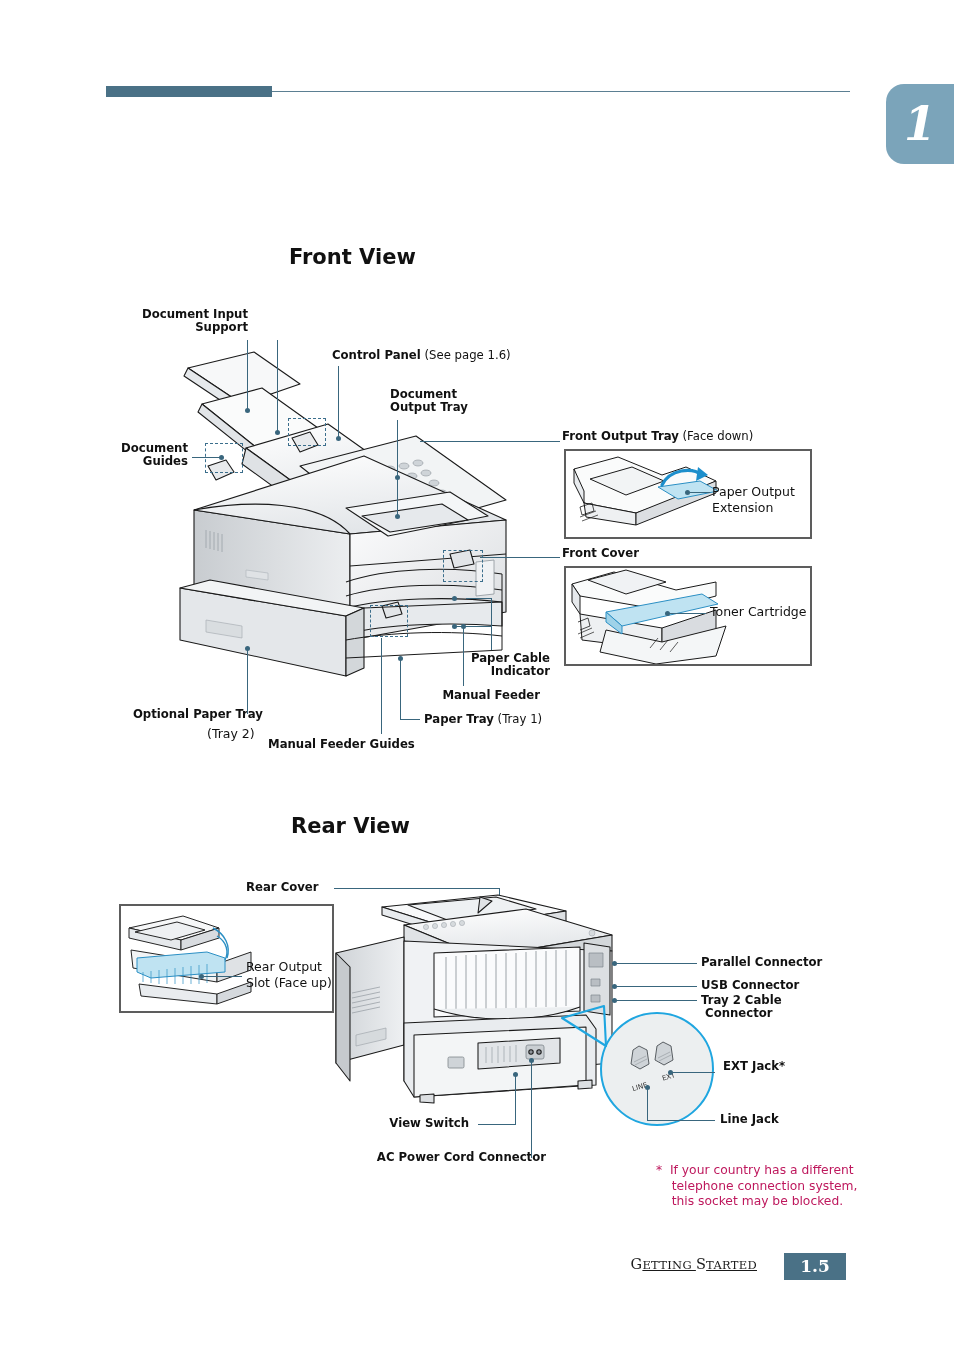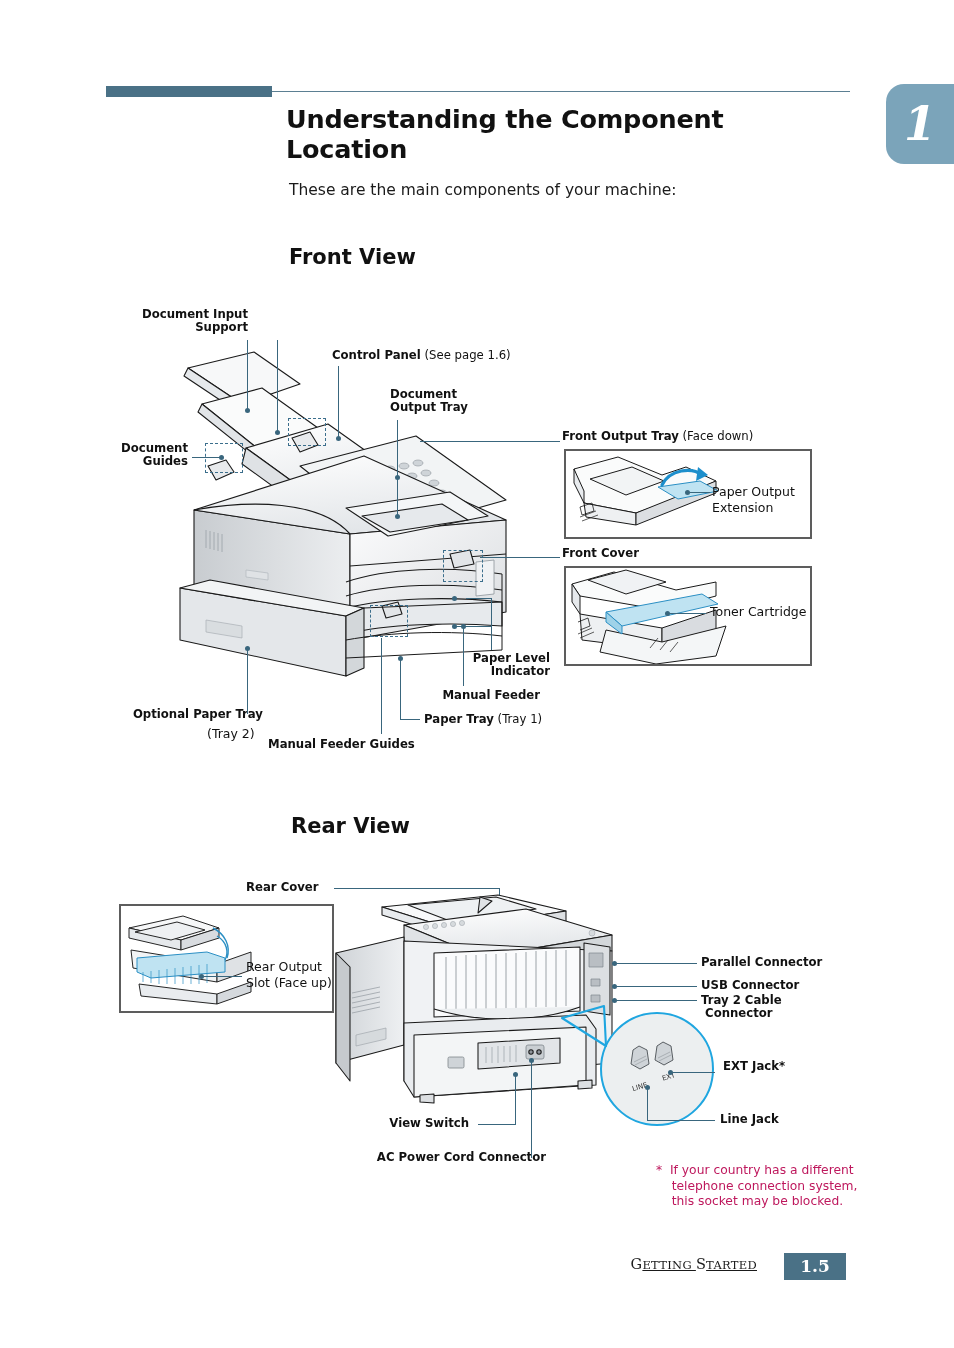--- a/index.html
+++ b/index.html
@@ -154,22 +154,20 @@
   svg { display: block; overflow: visible; }
 </style>
 </head>
 <body>
 
 <div class="page">
 
   <div class="hdr-bar"></div>
   <div class="hdr-rule"></div>
   <div class="chapter-badge">1</div>
-  <div class="page-title">Understanding the Component Location</div>
-  <div class="intro">These are the main components of your machine:</div>
 
   <div class="section-head" id="sec-front">Front View</div>
 
   <svg style="position:absolute; left:150px; top:340px;" width="480" height="380" viewBox="0 0 480 380">
     <defs>
       <linearGradient id="bodyG" x1="0" y1="0" x2="1" y2="1">
         <stop offset="0%" stop-color="#fbfbfc"></stop>
           <stop offset="100%" stop-color="#d9dcdf"></stop>
       </linearGradient>
       <linearGradient id="sideG" x1="0" y1="0" x2="1" y2="0">
@@ -355,21 +353,21 @@
             <path d="M94 82 L102 72"></path>
             <path d="M104 84 L112 74"></path>
         </g>
       </g>
     </svg>
   </div>
   <div class="ld h" style="left:670px; top:613px; width:36px;"></div>
   <div class="dot" style="left:665px; top:611px;"></div>
   <div class="plain" style="left:710px; top:604px;">Toner Cartridge</div>
 
-  <div class="lbl r" style="left:400px; top:652px; width:150px;">Paper Level
+  <div class="lbl r" style="left:400px; top:652px; width:150px;">Paper Cable
 Indicator</div>
   <div class="ld h" style="left:466px; top:598px; width:26px;"></div>
   <div class="ld v" style="left:491px; top:598px; height:52px;"></div>
   <div class="dot" style="left:452px; top:596px;"></div>
   <div class="dot" style="left:452px; top:624px;"></div>
   <div class="ld h" style="left:456px; top:626px; width:36px;"></div>
 
   <div class="lbl r" style="left:370px; top:689px; width:170px;">Manual Feeder</div>
   <div class="ld v" style="left:463px; top:628px; height:58px;"></div>
   <div class="dot" style="left:461px; top:624px;"></div>

